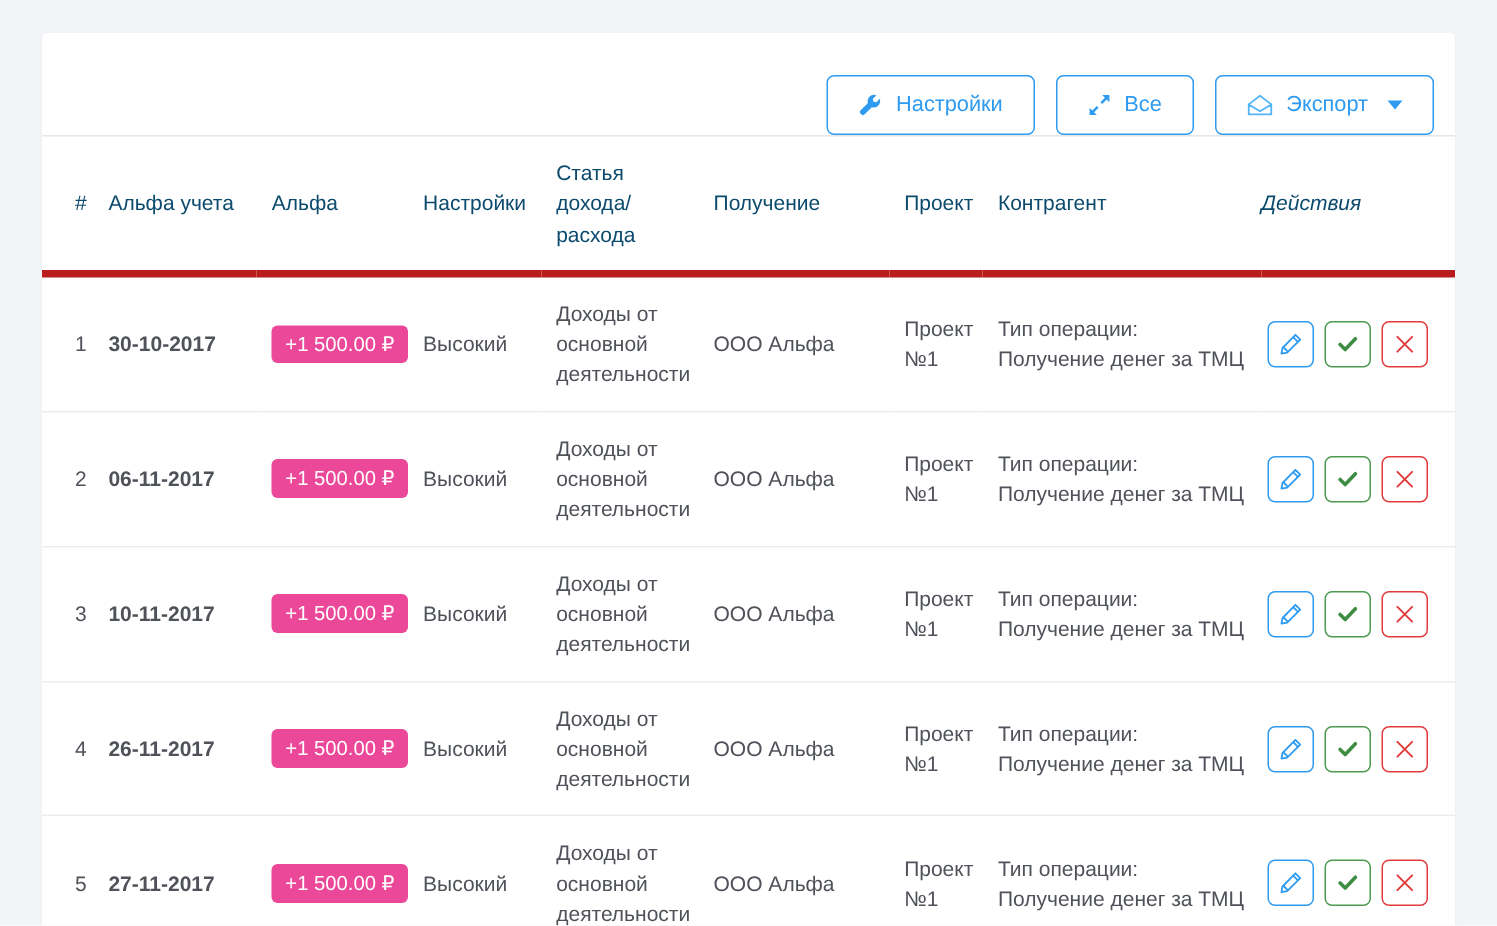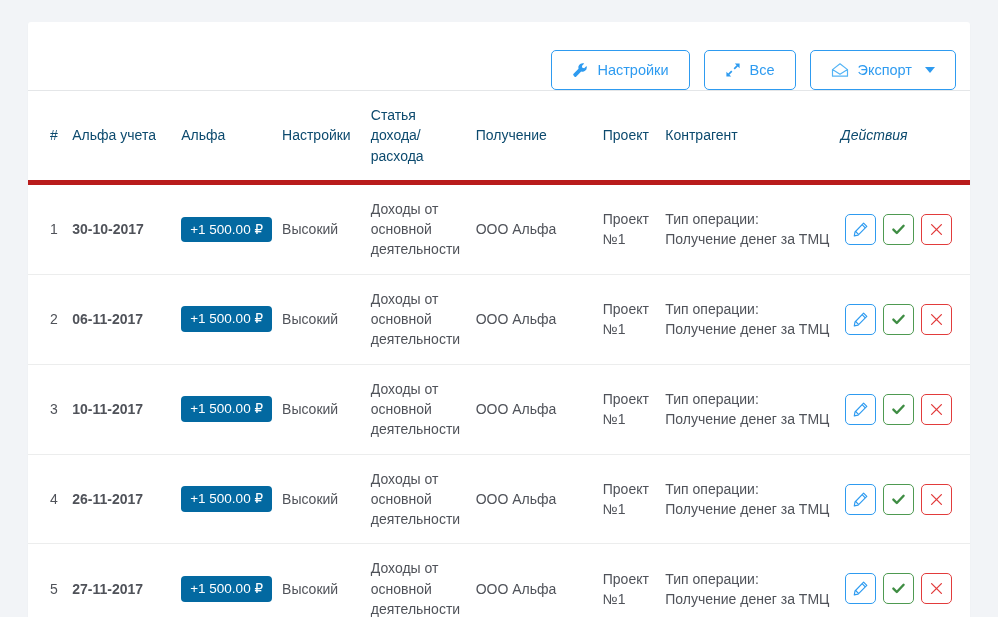--- a/index.html
+++ b/index.html
@@ -109,21 +109,21 @@
   .c-proj  { width: 62px; }
   .c-com   { width: 184px; }
   .c-act   { width: 128px; font-style: italic; }
 
   th.c-act { text-align: center; padding-left: 0 !important; padding-right: 14px !important;}
   td.c-act { padding-left: 0 !important; padding-right: 14px !important; }
 
   
   .badge {
     display: inline-block;
-    background: #0369a1;
+    background: #ec4899;
     color: #ffffff;
     font-size: 13.5px;
     border-radius: 4px;
     padding: 5px 9px;
     white-space: nowrap;
     line-height: 1.15;
   }
 
   
   .actions {

